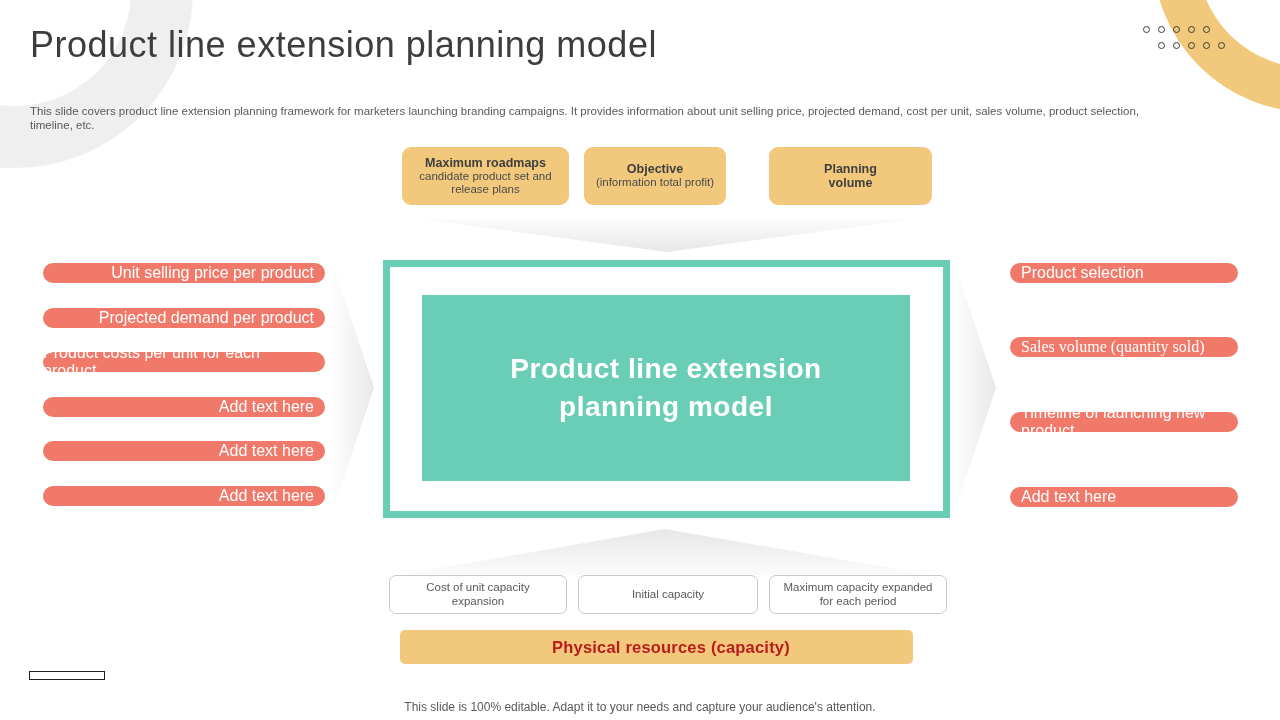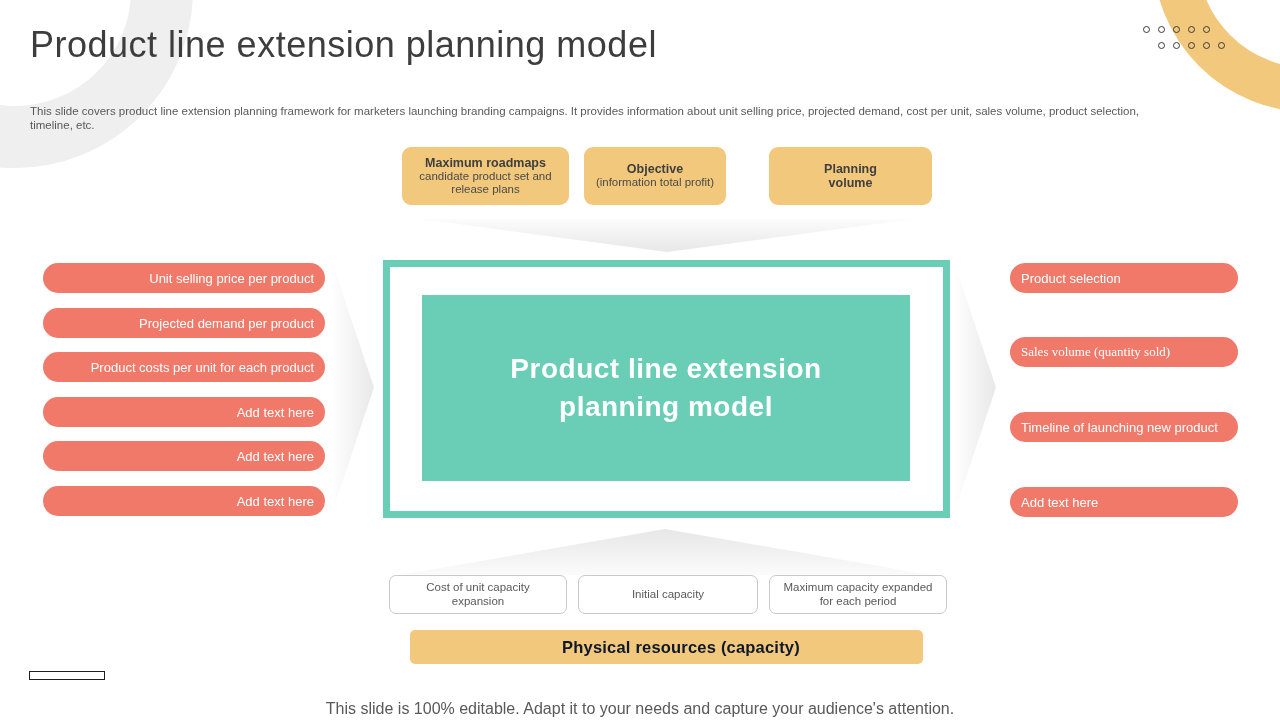--- a/index.html
+++ b/index.html
@@ -71,47 +71,47 @@
   .teal-inner {
     position:absolute; left:422px; top:295px; width:488px; height:186px;
     background:#69ceb5; z-index:3; display:flex; align-items:center; justify-content:center;
   }
   .teal-label {
     width:420px; text-align:center; color:#ffffff; font-size:28px;
     font-weight:bold; line-height:38px; letter-spacing:0.5px;
   }
   
   .pill {
-    position:absolute; height:30px; background:#f0796a; border-radius:15px;
-    color:#ffffff; font-size:13px; display:flex; align-items:center; z-index:2;
+    position:absolute; height:20px; background:#f0796a; border-radius:15px;
+    color:#ffffff; font-size:16px; display:flex; align-items:center; z-index:2;
   }
   .pill-l { left:43px; width:282px; justify-content:flex-end; padding-right:11px; }
   .pill-r { left:1010px; width:228px; justify-content:flex-start; padding-left:11px; }
   .ly1{top:263px;} .ly2{top:308px;} .ly3{top:352px;} .ly4{top:397px;} .ly5{top:441px;} .ly6{top:486px;}
   .ry1{top:263px;text-align:center;} .ry2{top:337px;font-family:Liberation Serif, serif;} .ry3{top:412px;} .ry4{top:487px;}
   
   .bottom-box {
     position:absolute; top:575px; height:39px; background:#ffffff;
     border:1px solid #c9c9c9; border-radius:7px; display:flex; align-items:center;
     justify-content:center; text-align:center; font-size:11.5px; line-height:13.5px;
     color:#595959; z-index:2; padding:0 10px;
   }
   .bb1 { left:389px; width:178px; }
   .bb2 { left:578px; width:180px; }
   .bb3 { left:769px; width:178px; }
   .capacity-bar {
-    position:absolute; left:410px; top:630px; width:513px; height:34px;
+    position:absolute; left:400px; top:630px; width:513px; height:34px;
     background:#f2c97c; border-radius:5px; display:flex; align-items:center;
-    justify-content:center; font-size:16.5px; font-weight:bold; color:#0f172a;
+    justify-content:center; font-size:16.5px; font-weight:bold; color:#b91c1c;
     letter-spacing:0.2px; z-index:2;padding-left:29px;
   }
   
   .footer {
     position:absolute; left:0; top:700px; width:1280px; text-align:center;
-    font-size:16px; color:#595959; z-index:2;
+    font-size:12px; color:#595959; z-index:2;
   }
   .mini-rect {
     position:absolute; left:29px; top:671px; width:76px; height:9px;
     background:#ffffff; border:1px solid #1f1f1f; z-index:2;
   }
 </style>
 </head>
 <body>
 
 <div class="slide">

